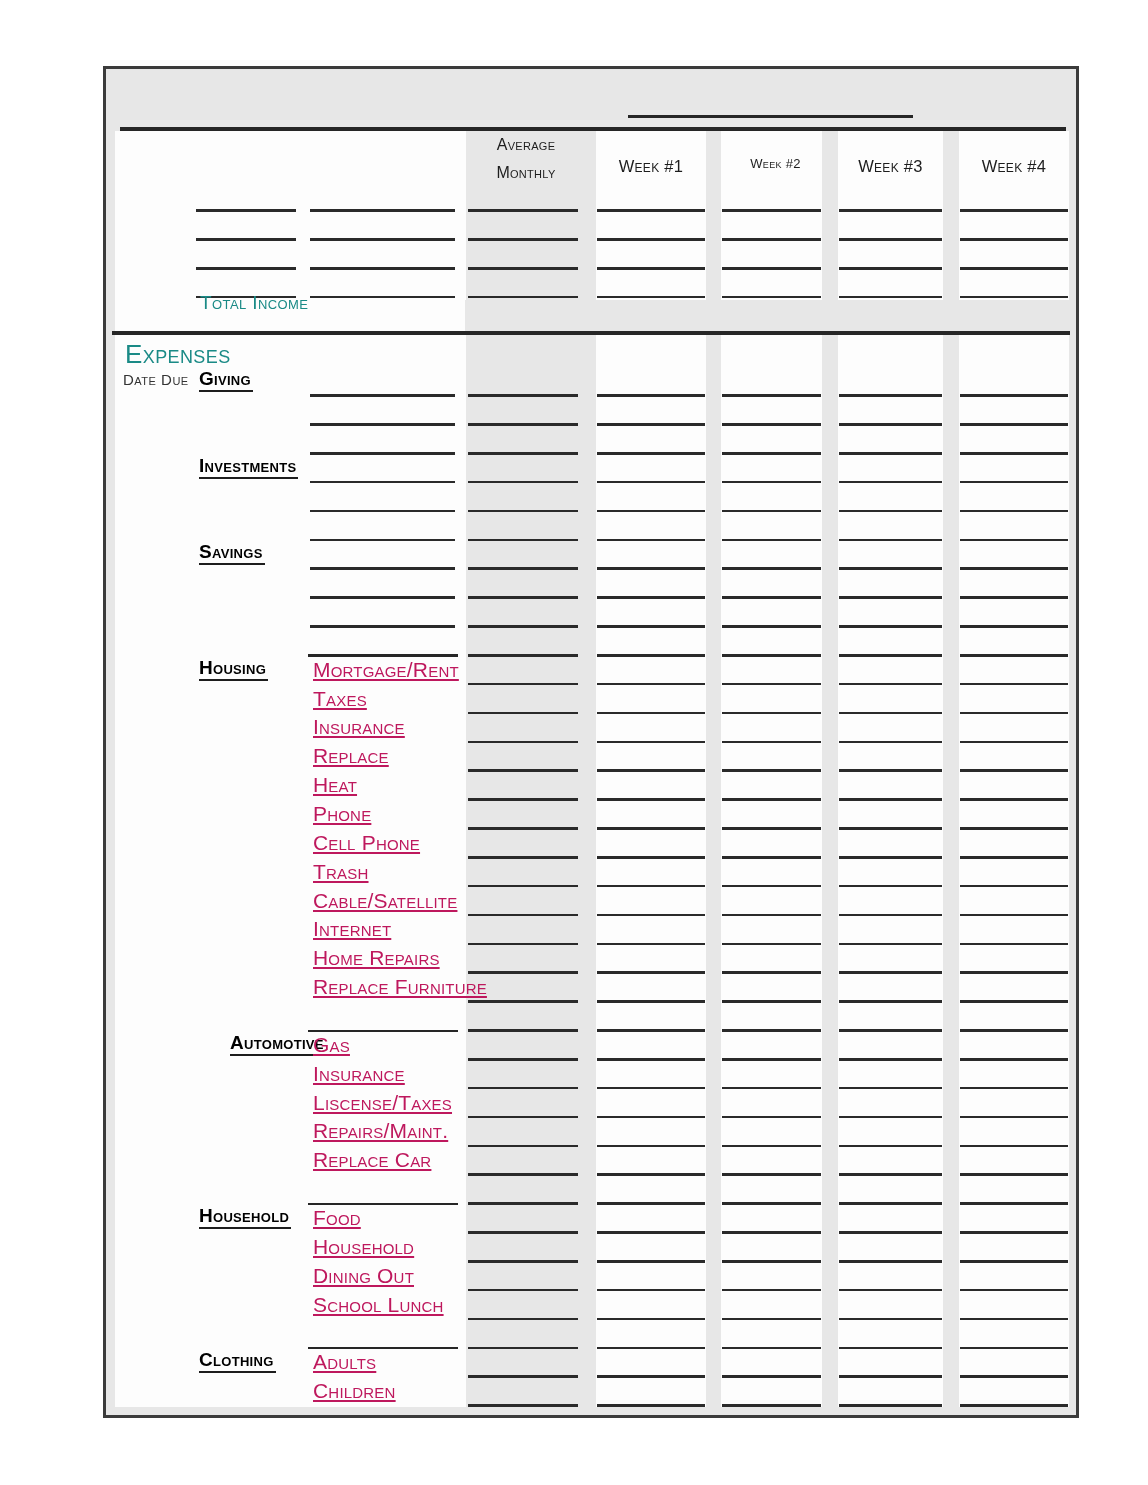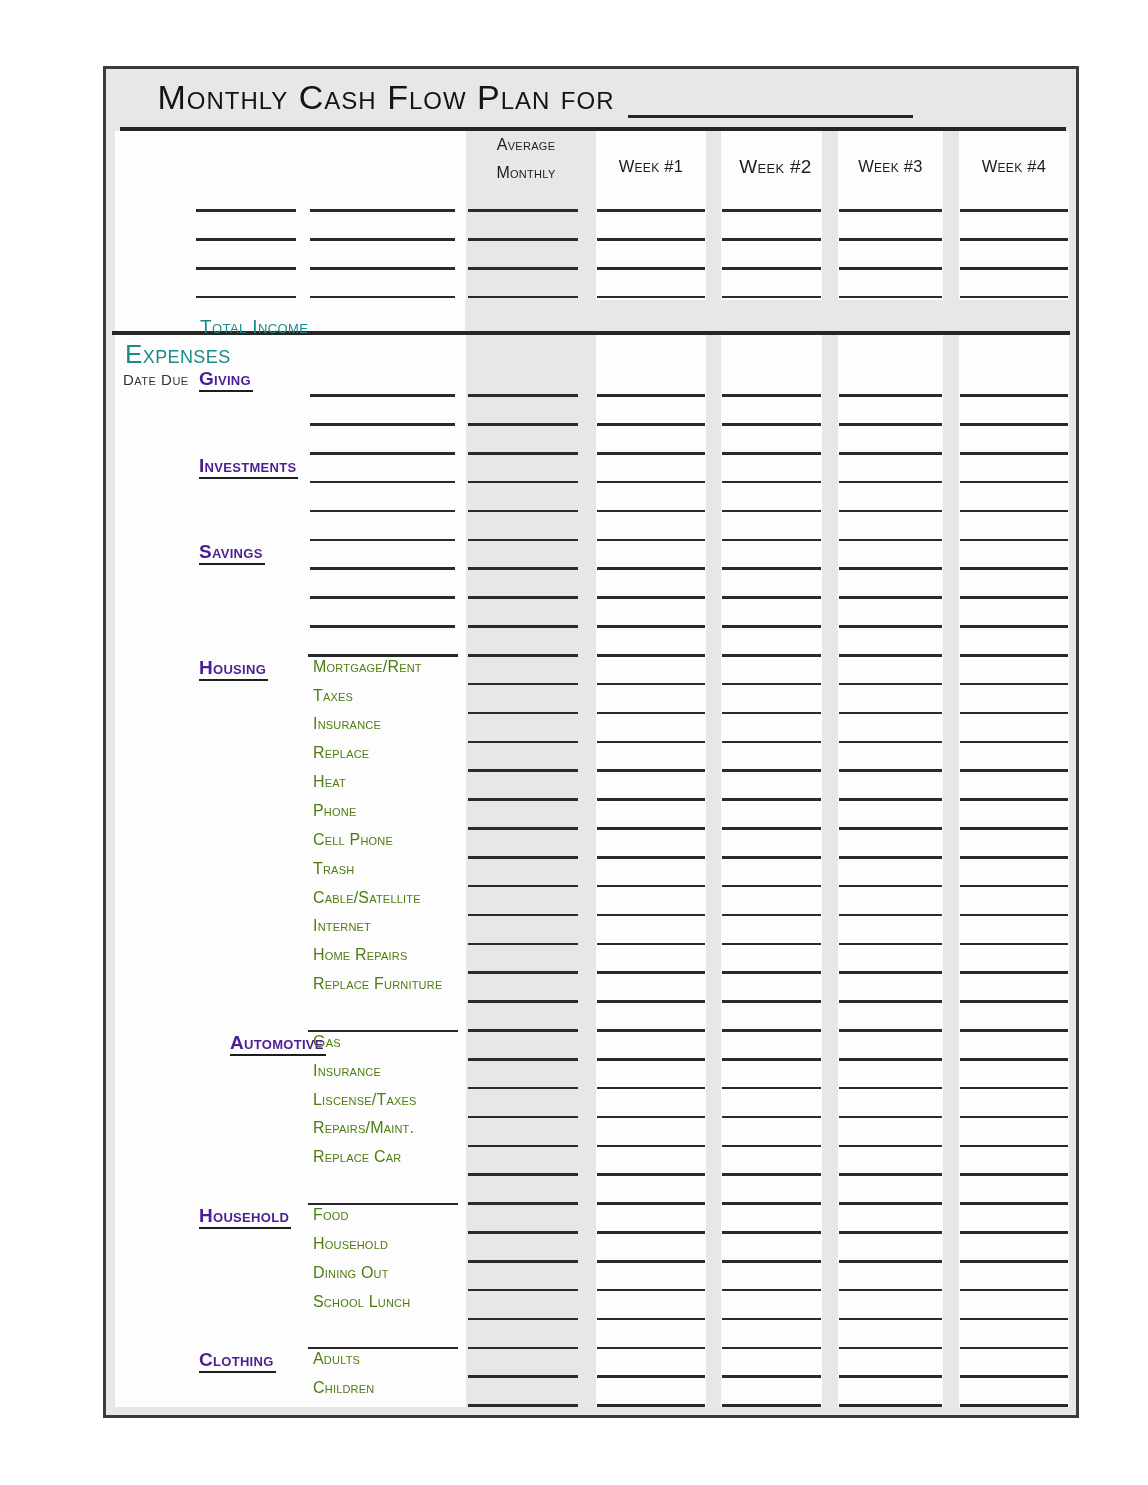--- a/index.html
+++ b/index.html
@@ -1,76 +1,75 @@
 <!DOCTYPE html>
 <html><head>
 <meta charset="utf-8">
 <style>
   html,body{margin:0;padding:0;background:#ffffff;}
   .page{position:relative;width:1148px;height:1485px;background:#ffffff;
         font-family:"Liberation Sans",sans-serif;overflow:hidden;}
   .sheet{position:absolute;left:103px;top:66px;width:970px;height:1346px;
          background:#e7e7e7;border:3px solid #3b3b3b;font-variant:small-caps;}
   .abs{position:absolute;}
-  .lbl{position:absolute;white-space:nowrap;color:#4c1d95;line-height:1.1;}
+  .lbl{position:absolute;white-space:nowrap;color:#000000;line-height:1.1;}
   .teal{color:#1a8a86;}
   .center{text-align:center;}
   .whiteblock{position:absolute;background:#fdfdfd;z-index:1;}
   .band{position:absolute;background:#e7e7e7;z-index:2;}
   .rule{position:absolute;background:#262626;z-index:4;}
   .hlines{position:absolute;z-index:3;
           background:repeating-linear-gradient(to bottom,
             transparent 0px, transparent 26.257px,
             #2a2a2a 26.257px, #2a2a2a 28.857px);}
   .cat{font-size:19px;font-weight:700;letter-spacing:.3px;}
   .cat span{border-bottom:2.4px solid #1d1d1d;padding:0 2px 1px 0;}
-  .item{font-size:16px;color:#4d7c0f;letter-spacing:.2px;}
+  .item{font-size:21px;color:#be185d;letter-spacing:.2px;text-decoration:underline;}
   .hdr{font-size:16px;letter-spacing:.3px;color:#1d1d1d;}
   .title{font-size:34px;letter-spacing:1px;color:#141414;}
 </style>
 </head>
 <body>
 
 <div class="page">
   <div class="sheet" id="sheet">
 
-    <div class="lbl title center abs" style="left:30px;top:10px;width:500px;">Monthly Cash Flow Plan for</div>
     <div class="rule" style="left:522px;top:46px;width:285px;height:3px;"></div>
     <div class="rule" style="left:14px;top:58px;width:946px;height:3.5px;"></div>
 
     <div class="whiteblock" style="left:9px;top:62px;width:351px;height:1276px;"></div>
 
     <div class="band" style="left:359px;top:231px;width:611px;height:31px;"></div>
 
     <div class="lbl teal abs" style="left:17px;top:84px;font-size:21px;letter-spacing:.4px;">Income</div>
     <div class="lbl hdr abs" style="left:114px;top:89px;font-size:15.5px;">Earner</div>
     <div class="lbl hdr center abs" style="left:204px;top:64px;width:146px;">Source of</div>
     <div class="lbl hdr center abs" style="left:204px;top:92px;width:146px;">Income</div>
     <div class="lbl hdr center abs" style="left:360px;top:67px;width:120px;">Average</div>
     <div class="lbl hdr center abs" style="left:360px;top:95px;width:120px;">Monthly</div>
 
     <div class="hlines" style="left:90px;top:114.4px;width:100px;height:115.4px;"></div>
     <div class="hlines" style="left:204px;top:114.4px;width:145px;height:115.4px;"></div>
 
-    <div class="lbl teal abs" style="left:94px;top:248px;font-size:19px;letter-spacing:.4px;z-index:5;">Total Income</div>
+    <div class="lbl teal abs" style="left:94px;top:224px;font-size:19px;letter-spacing:.4px;z-index:5;">Total Income</div>
     <div class="rule" style="left:6px;top:262px;width:958px;height:3.5px;"></div>
 
     <div class="lbl teal abs" style="left:19px;top:271px;font-size:26px;letter-spacing:.4px;z-index:5;">Expenses</div>
     <div class="lbl abs" style="left:17px;top:303px;font-size:15px;color:#333;letter-spacing:.5px;z-index:5;">Date Due</div>
 
     <div class="hlines" style="left:204px;top:299.4px;width:145px;height:259.7px;"></div>
 
   <div class="whiteblock" style="left:490px;top:62px;width:110px;height:1276px;"></div>
       <div class="hlines" style="left:491px;top:114.4px;width:108px;height:115.428px;"></div>
       <div class="hlines" style="left:491px;top:299.4px;width:108px;height:1038.8519999999999px;"></div>
       <div class="lbl hdr center abs" style="left:490px;top:88px;width:110px;font-size:16.5px;z-index:5;">Week #1</div>
       <div class="whiteblock" style="left:615px;top:62px;width:101px;height:1276px;"></div>
       <div class="hlines" style="left:616px;top:114.4px;width:99px;height:115.428px;"></div>
       <div class="hlines" style="left:616px;top:299.4px;width:99px;height:1038.8519999999999px;"></div>
-      <div class="lbl hdr center abs" style="left:615px;top:88px;width:109px;font-size:19px;z-index:5;">Week #2</div>
+      <div class="lbl hdr center abs" style="left:615px;top:88px;width:109px;font-size:13px;z-index:5;">Week #2</div>
       <div class="whiteblock" style="left:732px;top:62px;width:105px;height:1276px;"></div>
       <div class="hlines" style="left:733px;top:114.4px;width:103px;height:115.428px;"></div>
       <div class="hlines" style="left:733px;top:299.4px;width:103px;height:1038.8519999999999px;"></div>
       <div class="lbl hdr center abs" style="left:732px;top:88px;width:105px;font-size:16.5px;z-index:5;">Week #3</div>
       <div class="whiteblock" style="left:853px;top:62px;width:110px;height:1276px;"></div>
       <div class="hlines" style="left:854px;top:114.4px;width:108px;height:115.428px;"></div>
       <div class="hlines" style="left:854px;top:299.4px;width:108px;height:1038.8519999999999px;"></div>
       <div class="lbl hdr center abs" style="left:853px;top:88px;width:110px;font-size:16.5px;z-index:5;">Week #4</div>
       <div class="hlines" style="left:362px;top:114.4px;width:110px;height:115.428px;"></div>
       <div class="hlines" style="left:362px;top:299.4px;width:110px;height:1038.8519999999999px;"></div>

